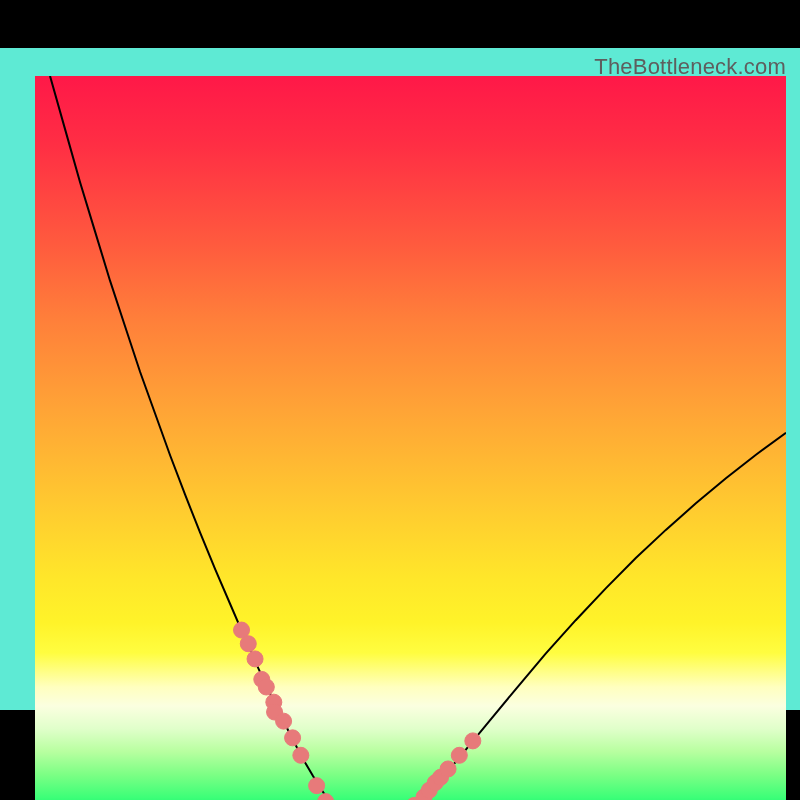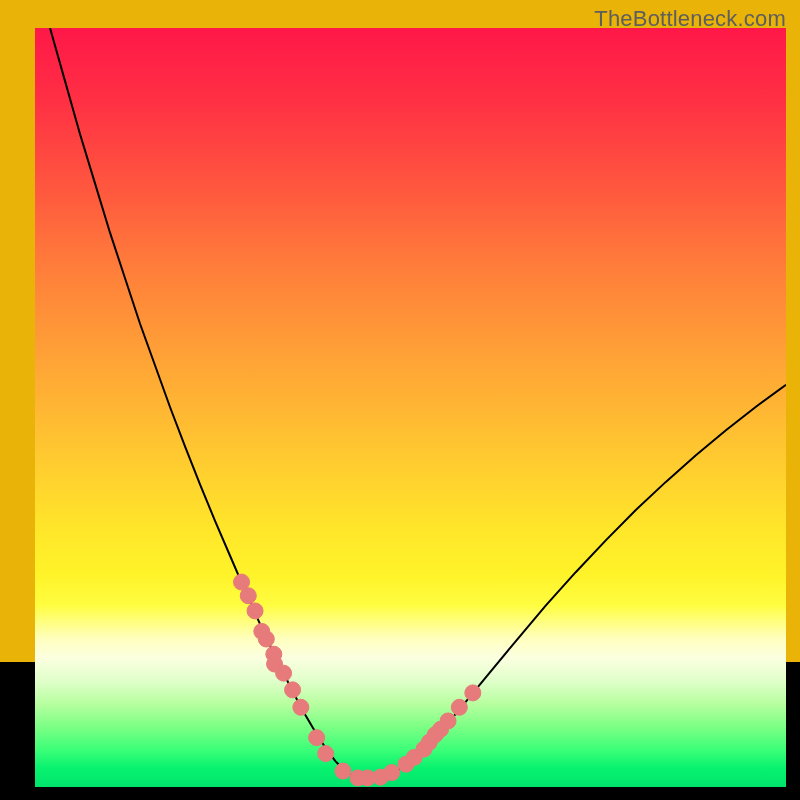--- a/index.html
+++ b/index.html
@@ -8,21 +8,22 @@
     width: 800px;
     height: 800px;
     background: #000000;
     overflow: hidden;
     font-family: Arial, Helvetica, sans-serif;
   }
   .stage {
     position: relative;
     width: 800px;
     height: 662px;
-    background: #eab308;
+    background: #5eead4;
+    margin-top: 48px;
   }
   .plot-bg {
     position: absolute;
     left: 35px;
     top: 28px;
     width: 751px;
     height: 759px;
     
     background: linear-gradient(to bottom,
       #ff1848 0%,

